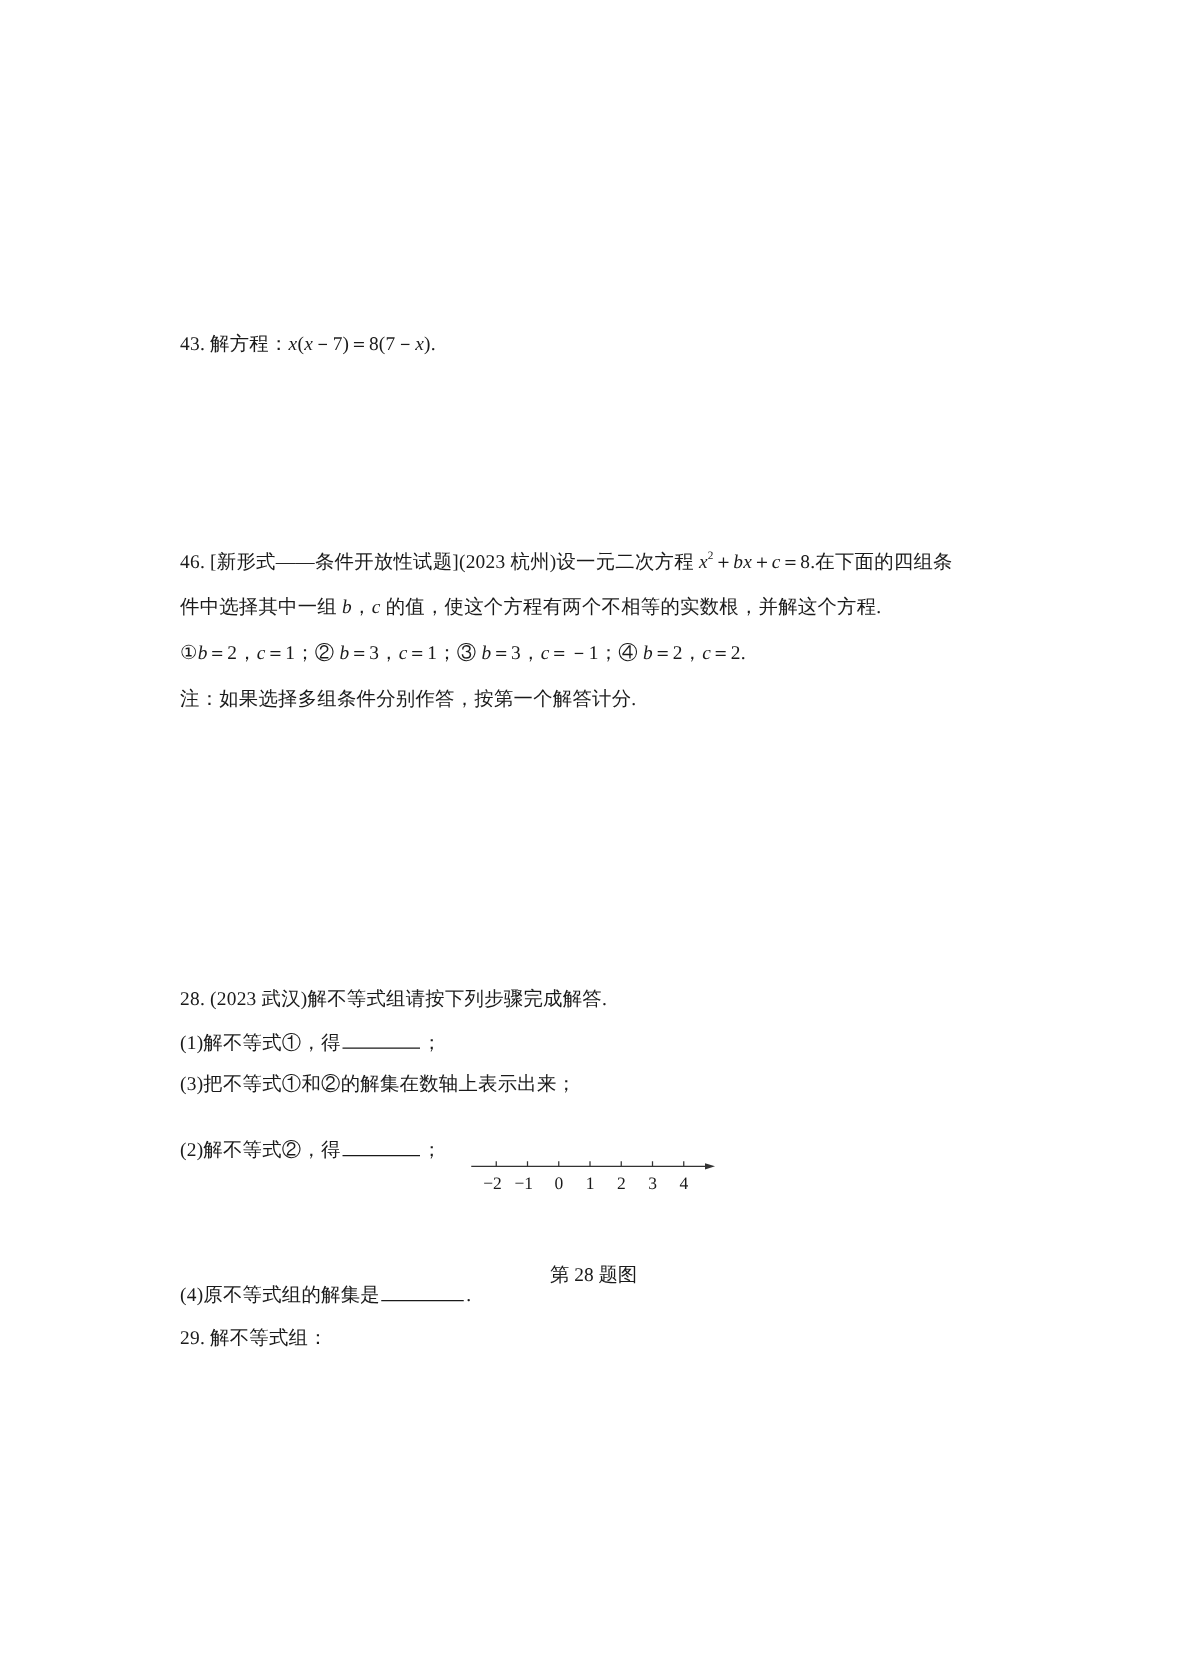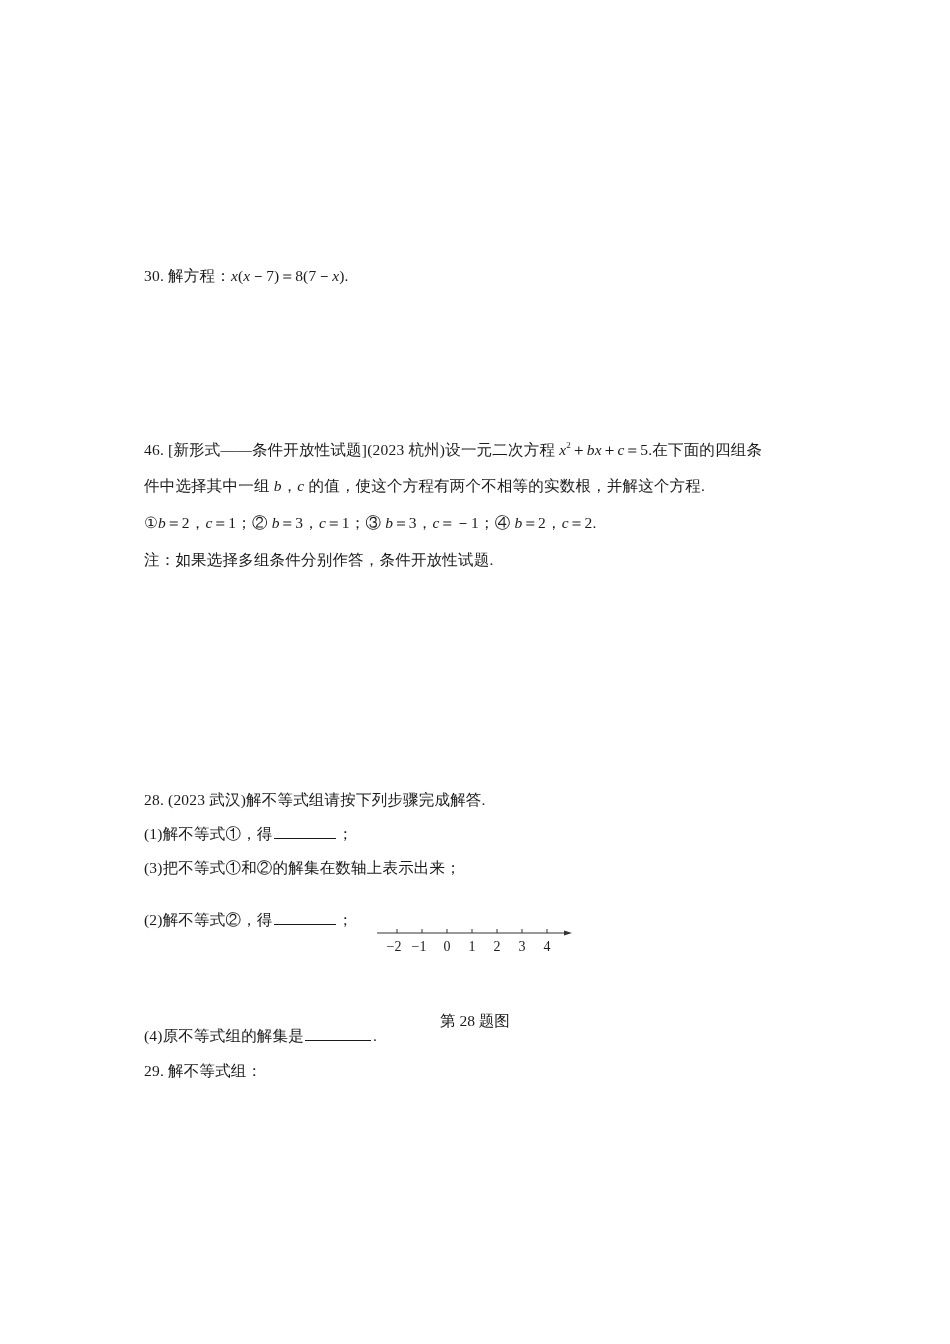--- a/index.html
+++ b/index.html
@@ -47,35 +47,35 @@
       white-space: nowrap;
       line-height: 20px;
       font-size: 15.5px;
       margin-top: 22px;
     }
   </style>
 </head>
 <body>
 
 <div class="line" style="top:266px;">
-  <span>30.</span>
+  <span>43.</span>
   <span>解方程：</span><span class="it">x</span><span>(</span><span class="it">x</span><span>－7)＝8(7－</span><span class="it">x</span><span>).</span>
 </div>
 
 <div class="line" style="top:440px;">
   <span>46.</span>
-  <span>[新形式——条件开放性试题](2023 杭州)设一元二次方程 </span><span class="it">x</span><sup>2</sup><span>＋</span><span class="it">b</span><span class="it">x</span><span>＋</span><span class="it">c</span><span>＝5.在下面的四组条</span>
+  <span>[新形式——条件开放性试题](2023 杭州)设一元二次方程 </span><span class="it">x</span><sup>2</sup><span>＋</span><span class="it">b</span><span class="it">x</span><span>＋</span><span class="it">c</span><span>＝8.在下面的四组条</span>
 </div>
 <div class="line" style="top:476px;">
   <span>件中选择其中一组 </span><span class="it">b</span><span>，</span><span class="it">c</span><span> 的值，使这个方程有两个不相等的实数根，并解这个方程.</span>
 </div>
 <div class="line" style="top:513px;">
   <span><span>①</span><span class="it">b</span><span>＝2，</span><span class="it">c</span><span>＝1；</span></span><span><span>② </span><span class="it">b</span><span>＝3，</span><span class="it">c</span><span>＝1；</span></span><span><span>③ </span><span class="it">b</span><span>＝3，</span><span class="it">c</span><span>＝－1；</span></span><span><span>④ </span><span class="it">b</span><span>＝2，</span><span class="it">c</span><span>＝2.</span></span>
 </div>
-<div class="line" style="top:550px;">注：如果选择多组条件分别作答，条件开放性试题.</div>
+<div class="line" style="top:550px;">注：如果选择多组条件分别作答，按第一个解答计分.</div>
 
 <div class="line" style="top:790px;">28. (2023 武汉)解不等式组请按下列步骤完成解答.</div>
 <div class="line" style="top:824px;">
   <span>(1)解不等式①，得</span><span class="blank"></span><span>；</span>
 </div>
 <div class="line" style="top:862px;margin-top:48px;">
   <span>(2)解不等式②，得</span><span class="blank"></span><span>；</span>
 </div>
 <div class="line" style="top:858px;">(3)把不等式①和②的解集在数轴上表示出来；</div>
 

